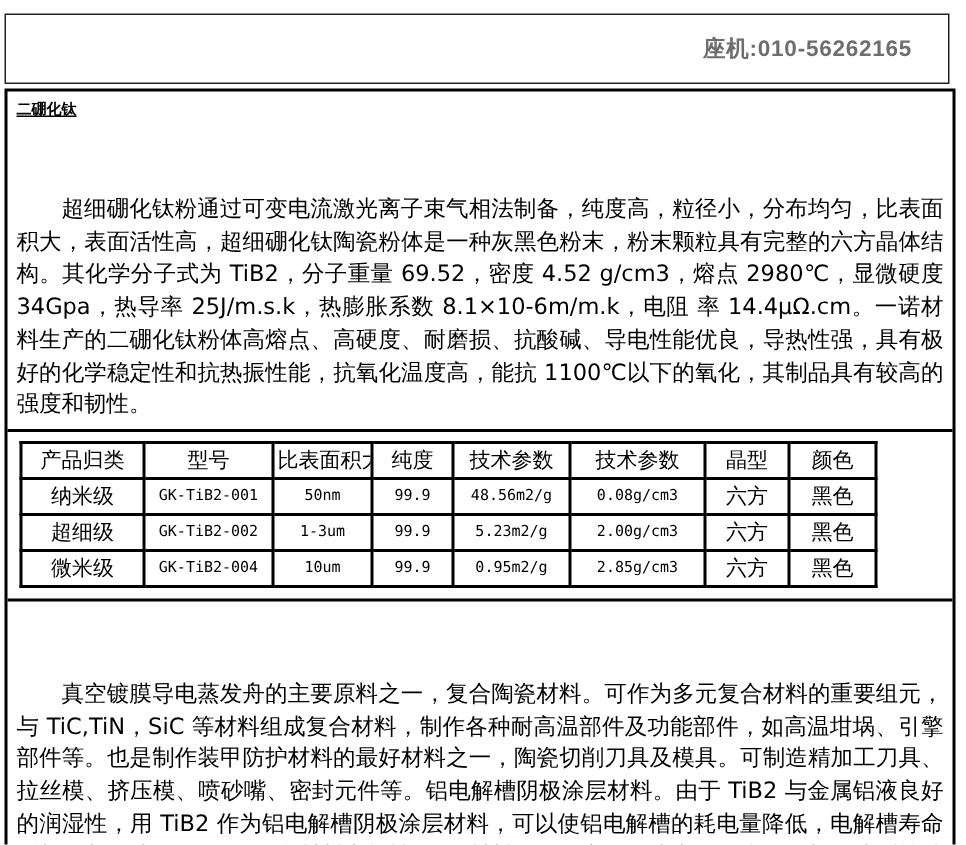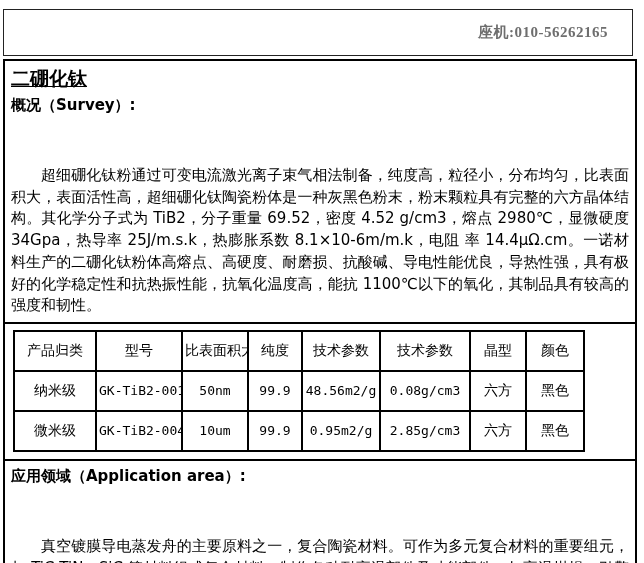--- a/index.html
+++ b/index.html
@@ -14,40 +14,40 @@
 
   
   .topbox {
     margin: 9px 11px 0 3px;
     height: 47px;
     border: 1px solid #222;
     display: flex;
     align-items: center;
     justify-content: flex-end;
     padding-right: 24px;
-    font-family: Liberation Serif, serif;
+    font-family: Liberation Sans, sans-serif;
     font-weight: bold;
     font-size: 15px;
     color: #6e6e6e;
     letter-spacing: 0.5px;
   }
   .topbox .hotline { margin-left: 18px; }
 
   
   .doc {
     margin: 3px 7px 0 3px;
     border: 2px solid #000;
     background: #fff;
   }
   .doc .row { padding: 3px 6px 5px 6px; }
   .doc .row + .row { border-top: 2px solid #000; }
 
   .title {
     font-weight: bold;
-    font-size: 19px;
+    font-size: 10px;
     padding: 2px 0 1px 0;
   }
   .title span { text-decoration: underline; }
   .heading {
     font-weight: bold;
     font-size: 15px;
     padding: 3px 0 2px 0;
   }
   p.bodytext {
     font-size: 15px;
@@ -61,47 +61,46 @@
   table.spec {
     border-collapse: collapse;
     table-layout: fixed;
     margin: 3px 0 2px 2px;
     width: 570px;
   }
   table.spec th, table.spec td {
     border: 2px solid #000;
     text-align: center;
     font-size: 14px;
-    height: 40px;
+    height: 24px;
     padding: 1px 2px;
     font-weight: normal;
     overflow: hidden;
     white-space: nowrap;
   }
   table.spec td.mono {
     font-family: "DejaVu Sans Mono", "Liberation Mono", monospace;
-    font-size: 13px;
+    font-size: 10px;
   }
 </style>
 </head>
 <body>
 
 <div class="page">
 
   <div class="topbox">
     <span>座机:010-56262165</span>
   </div>
 
   <div class="doc">
 
     <section class="row">
       <div class="title">
         <span>二硼化钛</span>
       </div>
-      <div class="heading">概况（Survey）:</div>
       <p class="bodytext">超细硼化钛粉通过可变电流激光离子束气相法制备，纯度高，粒径小，分布均匀，比表面积大，表面活性高，超细硼化钛陶瓷粉体是一种灰黑色粉末，粉末颗粒具有完整的六方晶体结构。其化学分子式为 TiB2，分子重量 69.52，密度 4.52 g/cm3，熔点 2980℃，显微硬度 34Gpa，热导率 25J/m.s.k，热膨胀系数 8.1×10-6m/m.k，电阻 率 14.4μΩ.cm。一诺材料生产的二硼化钛粉体高熔点、高硬度、耐磨损、抗酸碱、导电性能优良，导热性强，具有极好的化学稳定性和抗热振性能，抗氧化温度高，能抗 1100℃以下的氧化，其制品具有较高的强度和韧性。</p>
     </section>
 
     <section class="row">
       <table class="spec">
         <colgroup>
           <col style="width:82px">
             <col style="width:86px">
             <col style="width:66px">
             <col style="width:54px">
@@ -127,32 +126,41 @@
               <td>纳米级</td>
               <td class="mono">GK-TiB2-001</td>
               <td class="mono">50nm</td>
               <td class="mono">99.9</td>
               <td class="mono">48.56m2/g</td>
               <td class="mono">0.08g/cm3</td>
               <td>六方</td>
               <td>黑色</td>
             </tr>
             <tr>
+              <td>超细级</td>
+              <td class="mono">GK-TiB2-002</td>
+              <td class="mono">1-3um</td>
+              <td class="mono">99.9</td>
+              <td class="mono">5.23m2/g</td>
+              <td class="mono">2.00g/cm3</td>
+              <td>六方</td>
+              <td>黑色</td>
+            </tr>
+            <tr>
               <td>微米级</td>
               <td class="mono">GK-TiB2-004</td>
               <td class="mono">10um</td>
               <td class="mono">99.9</td>
               <td class="mono">0.95m2/g</td>
               <td class="mono">2.85g/cm3</td>
               <td>六方</td>
               <td>黑色</td>
             </tr>
           </tbody>
       </table>
     </section>
 
     <section class="row">
-      <div class="heading">应用领域（Application area）:</div>
       <p class="bodytext">真空镀膜导电蒸发舟的主要原料之一，复合陶瓷材料。可作为多元复合材料的重要组元，与 TiC,TiN，SiC 等材料组成复合材料，制作各种耐高温部件及功能部件，如高温坩埚、引擎部件等。也是制作装甲防护材料的最好材料之一，陶瓷切削刀具及模具。可制造精加工刀具、拉丝模、挤压模、喷砂嘴、密封元件等。铝电解槽阴极涂层材料。由于 TiB2 与金属铝液良好的润湿性，用 TiB2 作为铝电解槽阴极涂层材料，可以使铝电解槽的耗电量降低，电解槽寿命延长。制作成 PTC 发热陶瓷材料和柔性 PTC 材料，具有安全、省电、可靠、易加工成型等特点，是各类电热材料的一种更新换代的高科技产品。导电陶瓷材料。</p>
     </section>
 
   </div>
 </div>
 
 </body></html>

